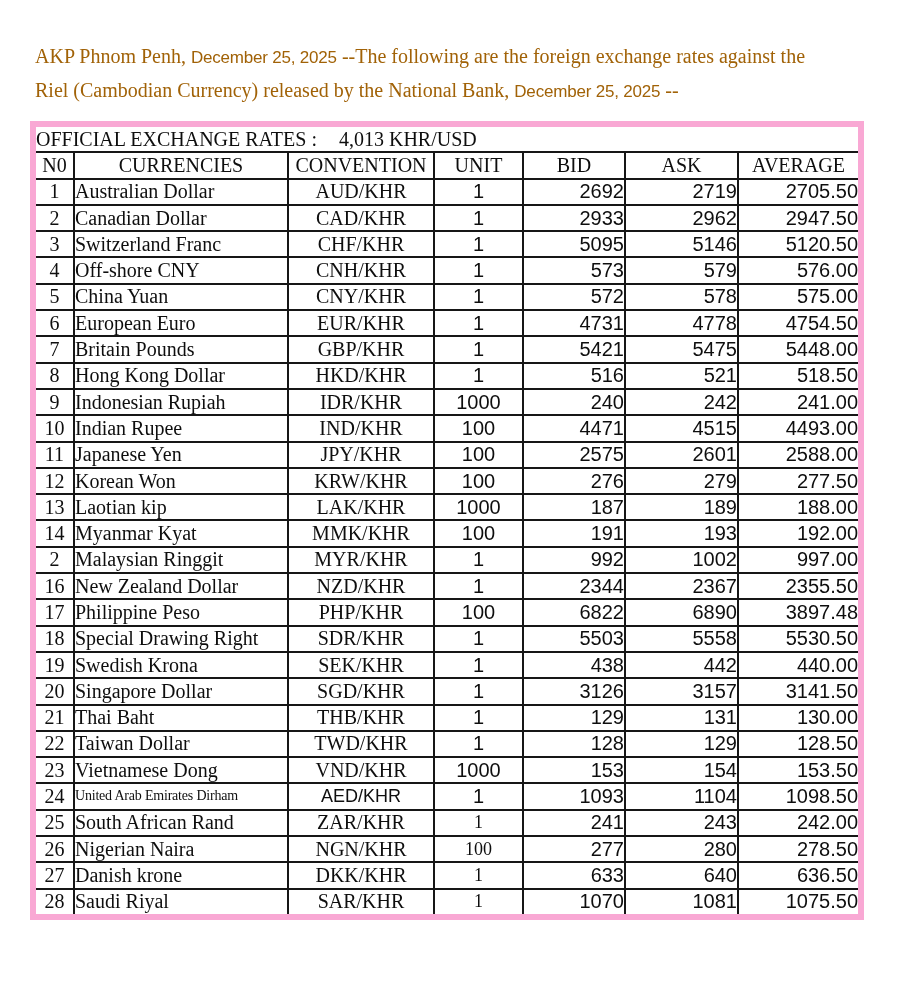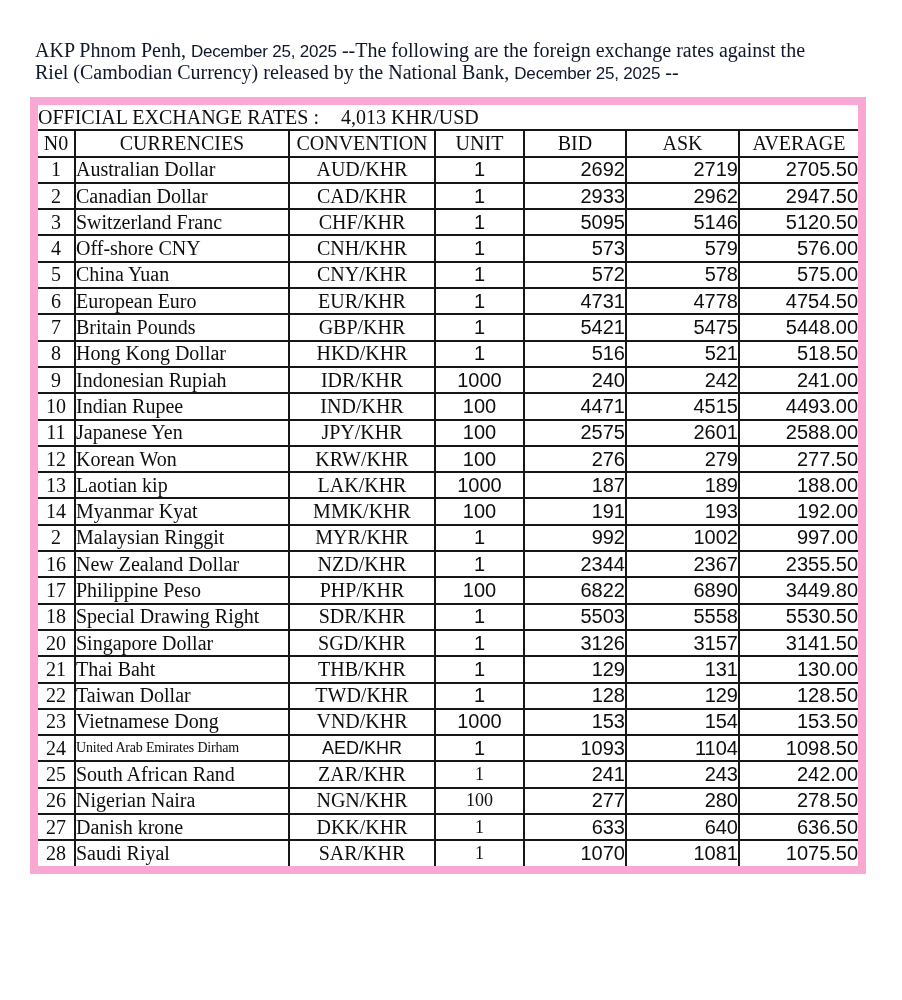--- a/index.html
+++ b/index.html
@@ -6,30 +6,30 @@
   body{
     width:902px;height:1000px;background:#ffffff;color:#0e0e0e;
     font-family:"Liberation Serif", serif;overflow:hidden;
   }
   .page-title{
     margin:32px 0 0 35px;
     font-size:30px;font-weight:700;letter-spacing:.2px;
   }
   .intro{
     margin:40px 0 0 35px;width:850px;
-    font-size:20px;line-height:21px;color:#0f172a;
+    font-size:20px;line-height:33px;color:#a16207;
   }
   .intro .date{
     font-family:"Liberation Sans", sans-serif;
     font-size:17px;letter-spacing:-.2px;
   }
   table.fx{
     border-collapse:collapse;table-layout:fixed;
     margin:13px 0 0 30px;width:828px;
-    border:8px solid #f9a8d4;
+    border:6px solid #f9a8d4;
   }
   .fx td,.fx th{
     border:2px solid #161616;
     height:24.3px;padding:0;
     font-weight:normal;font-size:20px;line-height:1.05;
     overflow:hidden;white-space:nowrap;vertical-align:middle;
   }
   .official-cell{
     text-align:left;padding-left:3px;font-size:20.5px;
     border-bottom-width:3px;
@@ -231,30 +231,39 @@
           <td class="c-ask">2367</td>
           <td class="c-avg">2355.50</td>
         </tr>
         <tr>
           <td class="c-no">17</td>
           <td class="c-cur">Philippine Peso</td>
           <td class="c-conv">PHP/KHR</td>
           <td class="c-unit">100</td>
           <td class="c-bid">6822</td>
           <td class="c-ask">6890</td>
-          <td class="c-avg">3449.80</td>
+          <td class="c-avg">3897.48</td>
         </tr>
         <tr>
           <td class="c-no">18</td>
           <td class="c-cur">Special Drawing Right</td>
           <td class="c-conv">SDR/KHR</td>
           <td class="c-unit">1</td>
           <td class="c-bid">5503</td>
           <td class="c-ask">5558</td>
           <td class="c-avg">5530.50</td>
+        </tr>
+        <tr>
+          <td class="c-no">19</td>
+          <td class="c-cur">Swedish Krona</td>
+          <td class="c-conv">SEK/KHR</td>
+          <td class="c-unit">1</td>
+          <td class="c-bid">438</td>
+          <td class="c-ask">442</td>
+          <td class="c-avg">440.00</td>
         </tr>
         <tr>
           <td class="c-no">20</td>
           <td class="c-cur">Singapore Dollar</td>
           <td class="c-conv">SGD/KHR</td>
           <td class="c-unit">1</td>
           <td class="c-bid">3126</td>
           <td class="c-ask">3157</td>
           <td class="c-avg">3141.50</td>
         </tr>

